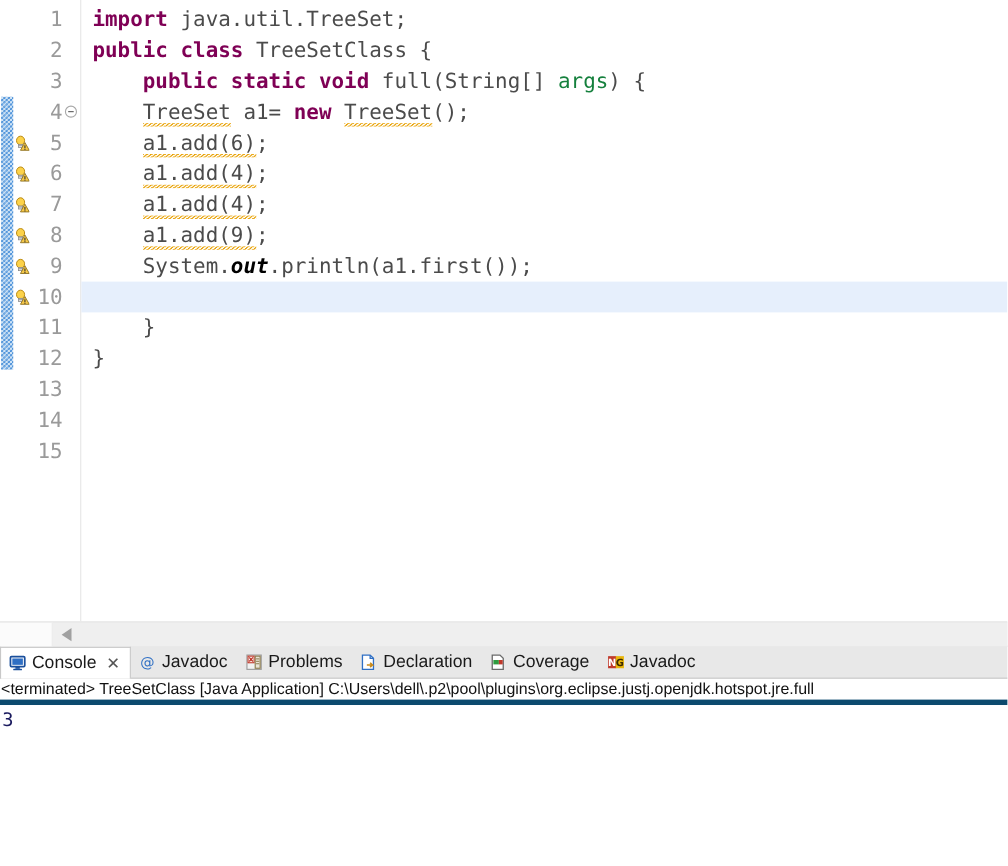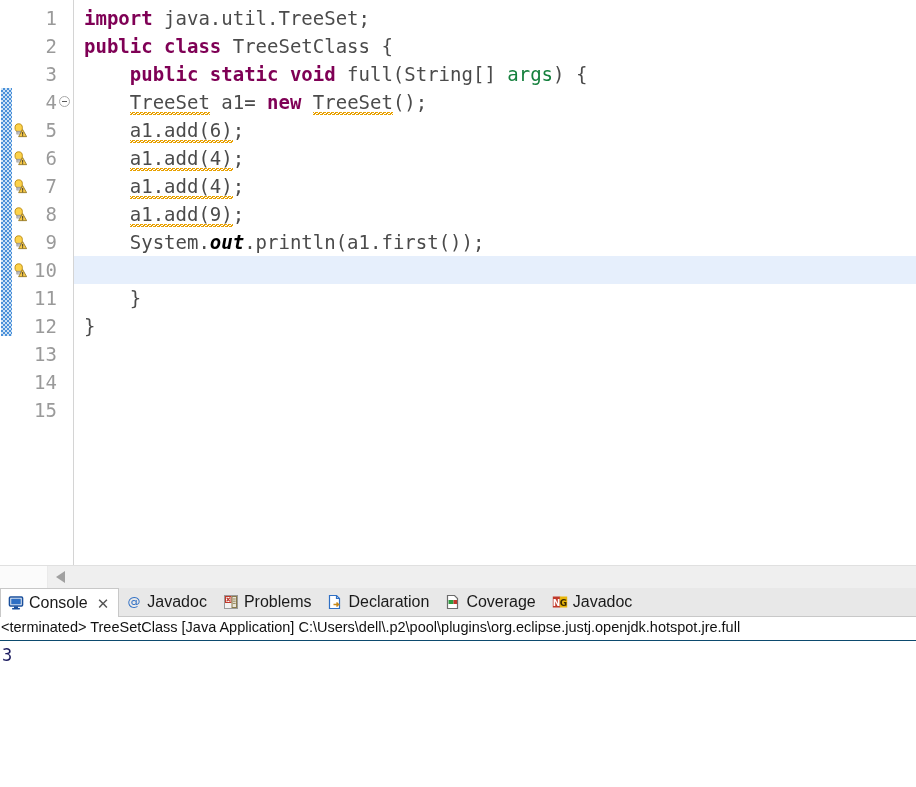--- a/index.html
+++ b/index.html
@@ -216,21 +216,21 @@
   }
   .tab-icon { width: 16px; height: 16px; flex: 0 0 16px; display:block; }
 
   .console-status {
     height: 24px;
     font-size: 14.5px;
     color: #111;
     padding: 2px 0 0 1px;
     white-space: nowrap;
     overflow: hidden;
-    border-bottom: 1px solid #0c4a6e;
+    border-bottom: 5px solid #0c4a6e;
     background: #ffffff;
     font-family: "Liberation Sans", sans-serif;
   }
 
   .console-out {
     flex: 1 1 auto;
     background: #ffffff;
     padding: 4px 0 0 2px;
     font-family: "DejaVu Sans Mono", monospace;
     font-size: 17px;

